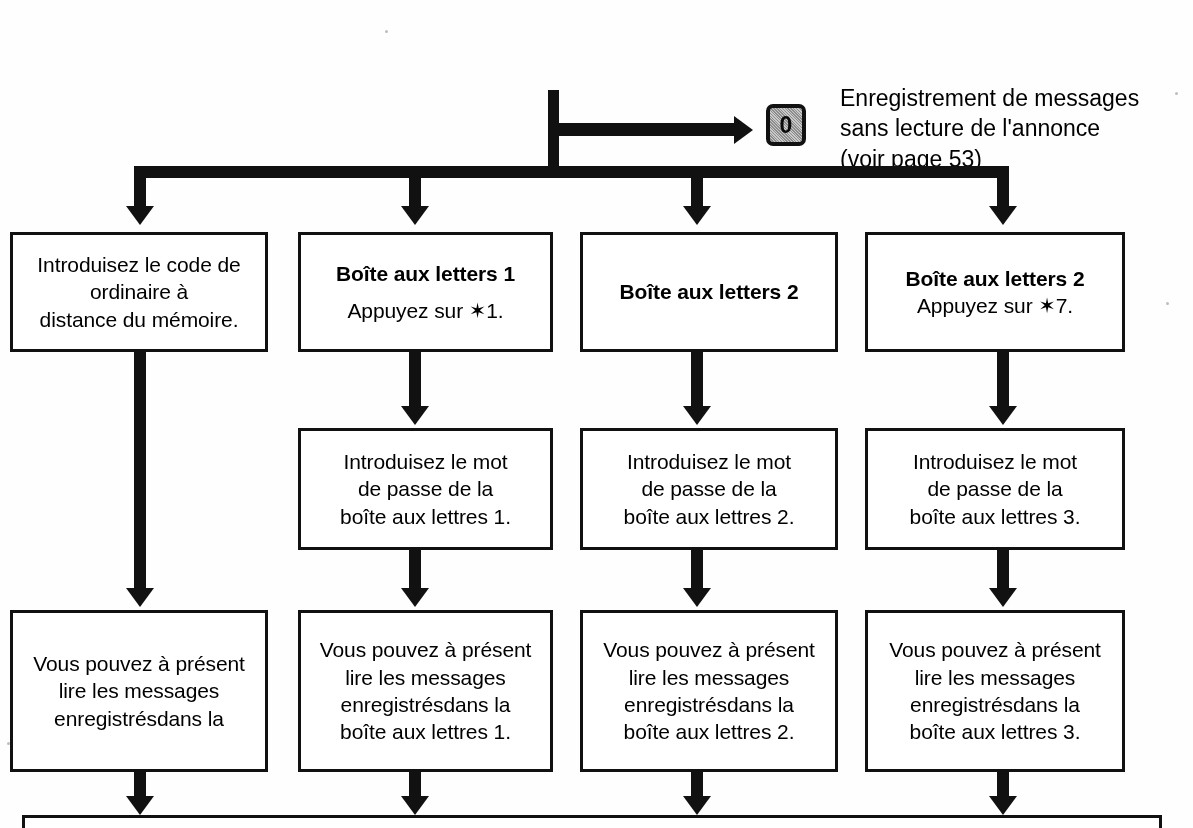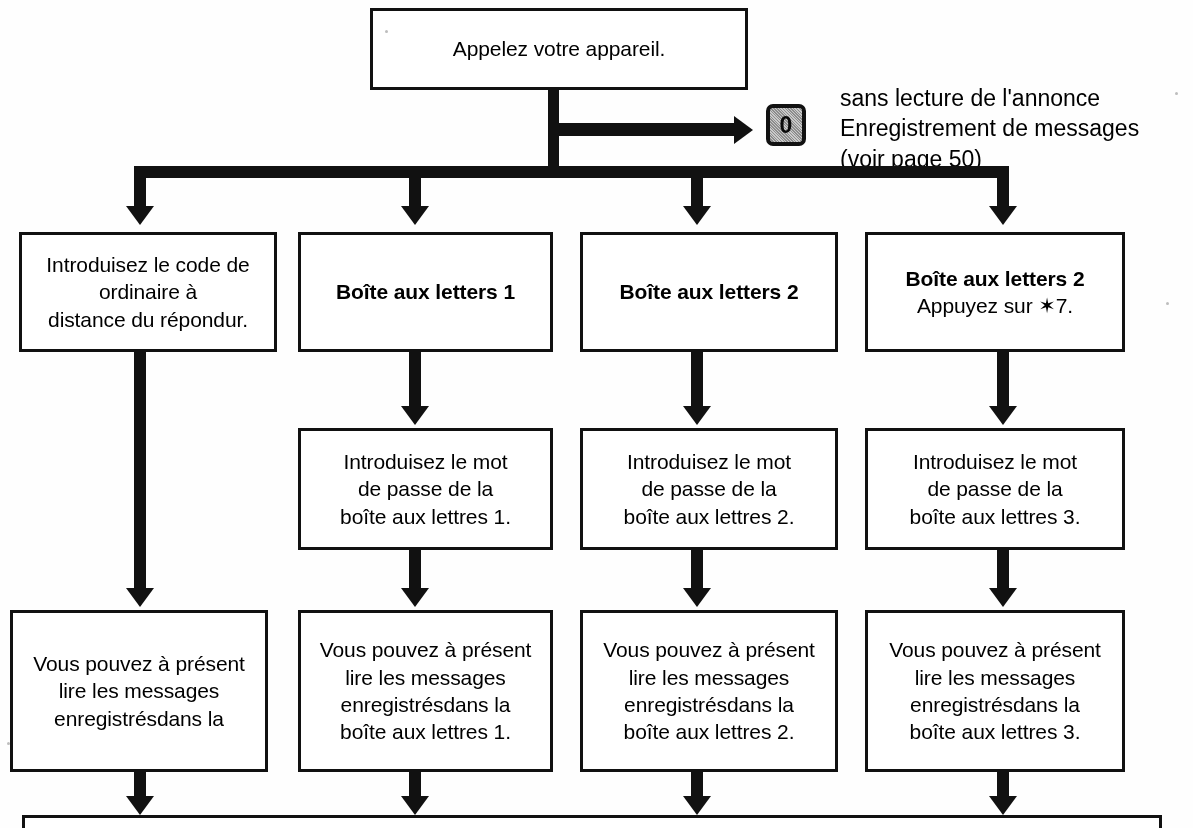--- a/index.html
+++ b/index.html
@@ -88,59 +88,57 @@
     background: #bdbdbd;
     width: 3px; height: 3px;
     border-radius: 50%;
   }
 </style>
 </head>
 <body>
 
 <div id="page">
 
-  <div class="node" style="left:370px; top:8px; width:378px; height:82px;">
-    <span class="ln">Appelez votre appareil.</span>
-  </div>
 
   <div class="vline" style="left:548px; top:90px; width:11px; height:88px;"></div>
 
   <div class="hline" style="left:556px; top:123px; width:180px; height:13px;"></div>
   <div class="arrow-right" style="left:734px; top:116px;"></div>
 
   <div class="keycap" style="left:766px; top:104px; width:40px; height:42px;">0</div>
 
   <div class="note" style="left:840px; top:83px;">
+    <span class="ln">Enregistrement de messages</span>
     <span class="ln">sans lecture de l'annonce</span>
-    <span class="ln">Enregistrement de messages</span>
-    <span class="ln">(voir page 50)</span>
+    <span class="ln">(voir page 53)</span>
   </div>
 
   <div class="hline" style="left:134px; top:166px; width:875px; height:12px;"></div>
 
   <div class="vline" style="left:134px; top:166px; width:12px; height:42px;"></div>
   <div class="arrow-down" style="left:126px; top:206px;"></div>
 
   <div class="vline" style="left:409px; top:166px; width:12px; height:42px;"></div>
   <div class="arrow-down" style="left:401px; top:206px;"></div>
 
   <div class="vline" style="left:691px; top:166px; width:12px; height:42px;"></div>
   <div class="arrow-down" style="left:683px; top:206px;"></div>
 
   <div class="vline" style="left:997px; top:166px; width:12px; height:42px;"></div>
   <div class="arrow-down" style="left:989px; top:206px;"></div>
 
-  <div class="node" style="left:10px; top:232px; width:258px; height:120px;margin-left:9px;">
+  <div class="node" style="left:10px; top:232px; width:258px; height:120px;">
     <span class="ln">Introduisez le code de</span>
     <span class="ln">ordinaire à</span>
-    <span class="ln">distance du répondur.</span>
+    <span class="ln">distance du mémoire.</span>
   </div>
 
   <div class="node" style="left:298px; top:232px; width:255px; height:120px;gap:9px;">
     <span class="ln bold">Boîte aux letters 1</span>
+    <span class="ln">Appuyez sur  ✶1.</span>
   </div>
 
   <div class="node" style="left:580px; top:232px; width:258px; height:120px;">
     <span class="ln bold">Boîte aux letters 2</span>
   </div>
 
   <div class="node" style="left:865px; top:232px; width:260px; height:120px;">
     <span class="ln bold">Boîte aux letters 2</span>
     <span class="ln">Appuyez sur  ✶7.</span>
   </div>

